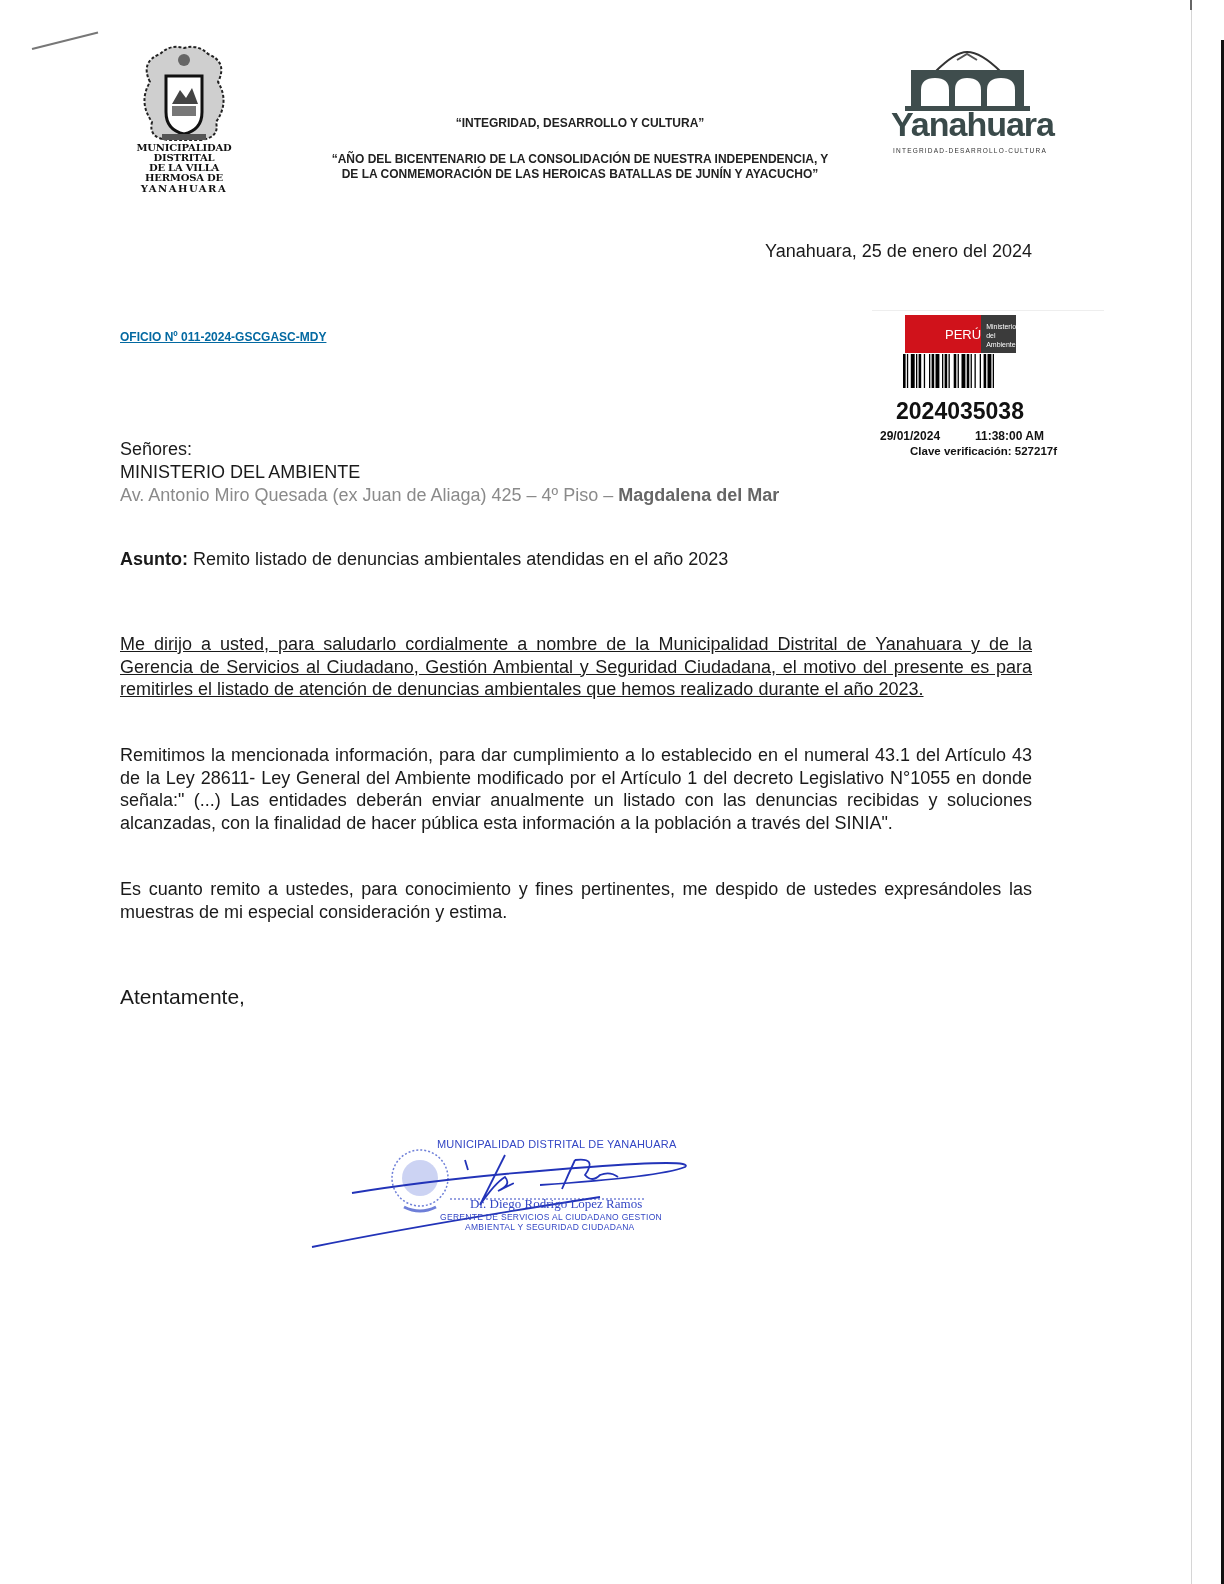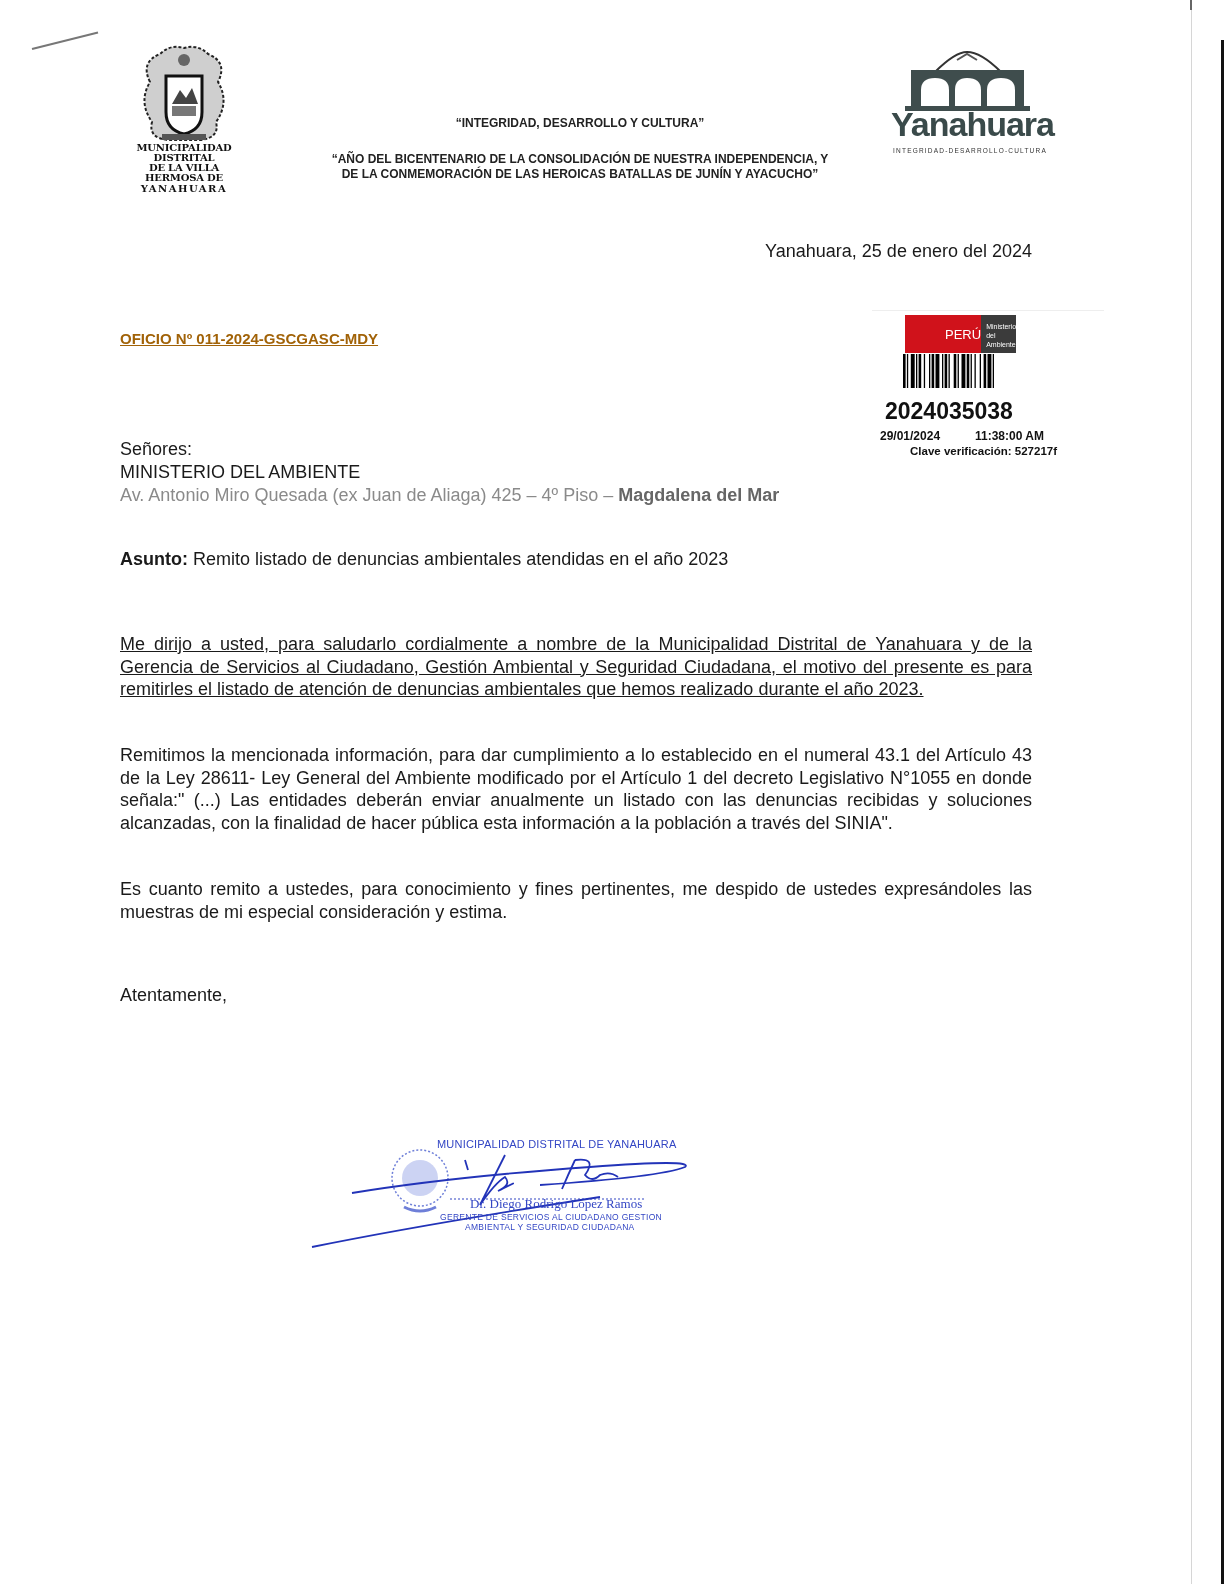--- a/index.html
+++ b/index.html
@@ -24,45 +24,45 @@
     .motto1 { position: absolute; left: 270px; top: 116px; width: 620px; text-align: center; font-size: 12px; font-weight: bold; color: #222; }
     .motto2 { position: absolute; left: 270px; top: 152px; width: 620px; text-align: center; font-size: 12px; font-weight: bold; color: #222; line-height: 15px; }
 
     
     .logo-arch { position: absolute; left: 905px; top: 50px; width: 125px; height: 62px; }
     .logo-word { position: absolute; left: 890px; top: 106px; width: 165px; text-align: center; font-size: 34px; font-weight: bold; color: #3a4a4a; letter-spacing: -1px; line-height: 36px; }
     .logo-tag { position: absolute; left: 890px; top: 147px; width: 160px; text-align: center; font-size: 6.5px; letter-spacing: 1.2px; color: #333; }
 
     .date-line { position: absolute; left: 620px; top: 241px; width: 412px; text-align: right; font-size: 18px; color: #1a1a1a; }
 
-    .oficio { position: absolute; left: 120px; top: 330px; font-size: 15px; font-weight: bold; text-decoration: underline; color: #a16207; }
+    .oficio { position: absolute; left: 120px; top: 330px; font-size: 12px; font-weight: bold; text-decoration: underline; color: #0369a1; }
 
     
     .stamp-bg { position: absolute; left: 872px; top: 310px; width: 232px; height: 1px; background: #eee; }
     .minam { position: absolute; left: 905px; top: 315px; width: 105px; height: 38px; display: flex; }
     .minam .peru { width: 40px; background: #d0121b; color: #fff; font-size: 13px; display: flex; align-items: center; justify-content: center; padding-left: 40px; }
     .minam .min { flex: 1; background: #3b3b3b; color: #fff; font-size: 7px; line-height: 9px; padding: 7px 0 0 5px; }
     .barcode { position: absolute; left: 903px; top: 354px; width: 124px; height: 34px; }
-    .stamp-num { position: absolute; left: 885px; top: 398px; width: 150px; text-align: left; font-size: 23px; font-weight: bold; color: #111; }
+    .stamp-num { position: absolute; left: 885px; top: 398px; width: 150px; text-align: center; font-size: 23px; font-weight: bold; color: #111; }
     .stamp-date { position: absolute; left: 880px; top: 429px; font-size: 12px; font-weight: bold; color: #111; }
     .stamp-time { position: absolute; left: 975px; top: 429px; font-size: 12px; font-weight: bold; color: #111; }
     .stamp-key { position: absolute; left: 910px; top: 445px; font-size: 11.5px; font-weight: bold; color: #111; }
 
     .addr { position: absolute; left: 120px; top: 438px; font-size: 18px; line-height: 23px; }
     .addr .l3 { color: #8a8a8a; }
     .addr .l3 b { color: #666; font-weight: bold; }
 
     .asunto { position: absolute; left: 120px; top: 549px; font-size: 18px; }
     .asunto b { font-weight: bold; text-align: center; }
 
     .body { position: absolute; left: 120px; width: 912px; font-size: 18px; line-height: 22.5px; text-align: justify; color: #1a1a1a; }
     .p1 { top: 633px; text-decoration: underline; }
     .p2 { top: 744px; }
     .p3 { top: 878px; }
-    .closing { position: absolute; left: 120px; top: 985px; font-size: 18px; }
+    .closing { position: absolute; left: 120px; top: 985px; font-size: 21px; }
 
     
     .sig { position: absolute; left: 300px; top: 1125px; width: 420px; height: 140px; }
     .sig-inst { position: absolute; left: 437px; top: 1138px; font-size: 11px; color: #3346c4; letter-spacing: 0.2px; }
     .sig-name { position: absolute; left: 470px; top: 1196px; font-family: "Liberation Serif", serif; font-size: 13px; color: #3346c4; }
     .sig-role1 { position: absolute; left: 440px; top: 1212px; font-size: 8.5px; color: #3346c4; letter-spacing: 0.3px; }
     .sig-role2 { position: absolute; left: 465px; top: 1222px; font-size: 8.5px; color: #3346c4; letter-spacing: 0.3px; }
   </style>
 </head>
 <body>

